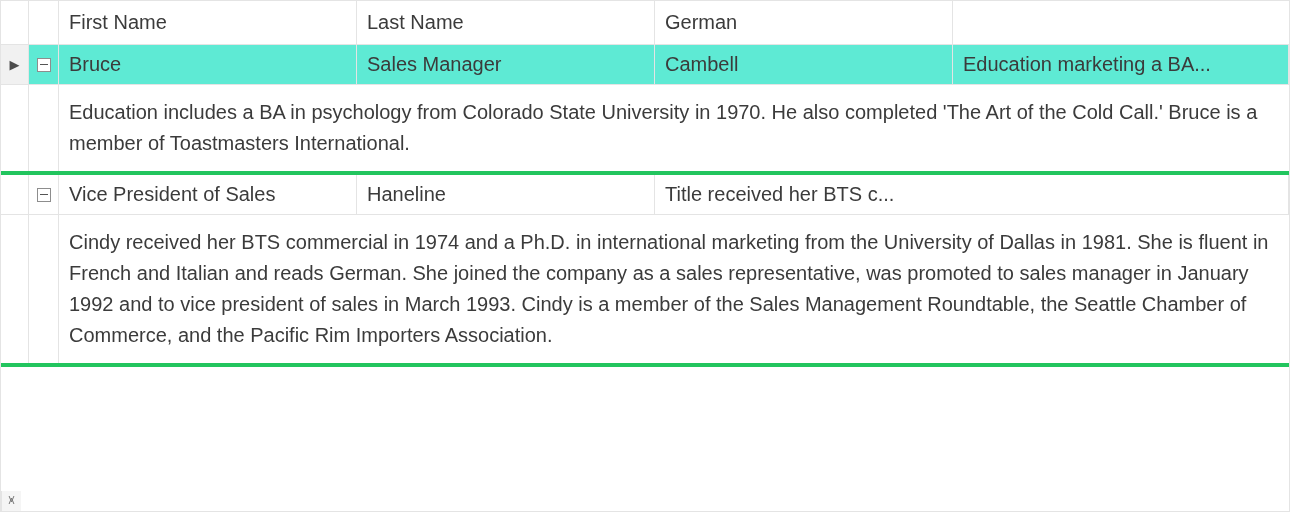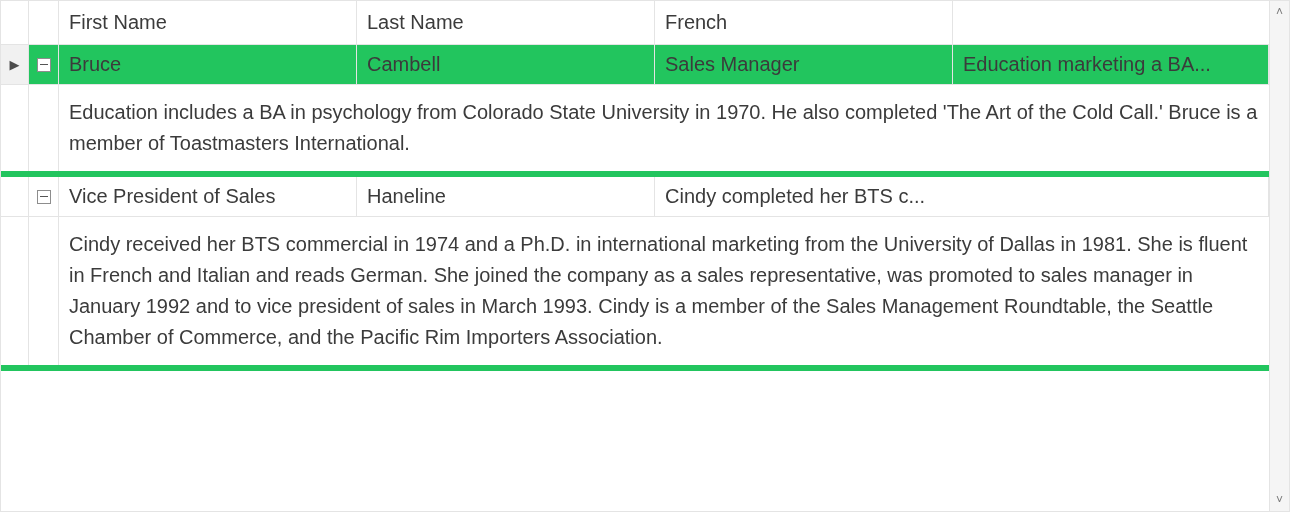--- a/index.html
+++ b/index.html
@@ -9,21 +9,21 @@
     font-size: 20px;
     color: #3b3b3b;
     background: #fff;
   }
   .grid {
     width: 1290px;
     height: 512px;
     border: 1px solid #e4e4e4;
     position: relative;
     display: flex;
-    flex-direction: row;
+    flex-direction: column;
   }
   .grid-body {
     flex: 1 1 auto;
     display: flex;
     flex-direction: column;
   }
   
   .header-row {
     display: flex;
     height: 44px;
@@ -43,21 +43,21 @@
   .col-last     { flex: 0 0 298px; }
   .col-title    { flex: 0 0 298px; }
   .col-notes    { flex: 1 1 auto; }
   
   .data-row {
     display: flex;
     height: 40px;
     border-bottom: 1px solid #e4e4e4;
   }
   .data-row.selected .dcell,
-  .data-row.selected .expand-cell { background: #22c55e; }
+  .data-row.selected .expand-cell { background: #5eead4; }
   .data-row.selected .indicator-cell { background: #f1f1f1; }
   .dcell {
     border-right: 1px solid #e4e4e4;
     display: flex;
     align-items: center;
     padding: 0 10px;
     white-space: nowrap;
     overflow: hidden;
     text-overflow: ellipsis;
   }
@@ -78,21 +78,21 @@
     background: #fff;
     display: flex; align-items: center; justify-content: center;
     cursor: pointer;
   }
   .exp-btn .minus {
     width: 8px; height: 1.5px; background: #555;
   }
   
   .detail-row {
     display: flex;
-    border-bottom: 6px solid #22c55e;
+    border-bottom: 4px solid #22c55e;
   }
   .detail-row .indicator-cell { background: #fff; }
   .detail-row .expand-cell    { background: #fff; }
   .detail-text {
     flex: 1 1 auto;
     padding: 12px 10px;
     line-height: 1.55;
     color: #3b3b3b;
   }
   
@@ -115,53 +115,53 @@
 <body>
 
 <div class="grid">
   <div class="grid-body">
 
     <div class="header-row">
       <div class="hcell indicator-col"></div>
       <div class="hcell expand-col"></div>
       <div class="hcell col-first">First Name</div>
       <div class="hcell col-last">Last Name</div>
-      <div class="hcell col-title">French</div>
+      <div class="hcell col-title">German</div>
     </div>
 
     <div class="data-row selected">
       <div class="indicator-cell">
         <span class="row-ind-tri">▶</span>
       </div>
       <div class="expand-cell">
         <div class="exp-btn">
           <div class="minus"></div>
         </div>
       </div>
       <div class="dcell col-first">Bruce</div>
+      <div class="dcell col-title">Sales Manager</div>
       <div class="dcell col-last">Cambell</div>
-      <div class="dcell col-title">Sales Manager</div>
       <div class="dcell col-notes">Education marketing a BA...</div>
     </div>
     <div class="detail-row">
       <div class="indicator-cell"></div>
       <div class="expand-cell"></div>
       <div class="detail-text">Education includes a BA in psychology from Colorado State University in 1970.  He also completed 'The Art of the Cold Call.'  Bruce is a member of Toastmasters International.</div>
     </div>
 
     <div class="data-row">
       <div class="indicator-cell"></div>
       <div class="expand-cell">
         <div class="exp-btn">
           <div class="minus"></div>
         </div>
       </div>
       <div class="dcell col-title">Vice President of Sales</div>
       <div class="dcell col-last">Haneline</div>
-      <div class="dcell col-notes">Cindy completed her BTS c...</div>
+      <div class="dcell col-notes">Title received her BTS c...</div>
     </div>
     <div class="detail-row">
       <div class="indicator-cell"></div>
       <div class="expand-cell"></div>
       <div class="detail-text">Cindy received her BTS commercial in 1974 and a Ph.D. in international marketing from the University of Dallas in 1981.  She is fluent in French and Italian and reads German.  She joined the company as a sales representative, was promoted to sales manager in January 1992 and to vice president of sales in March 1993.  Cindy is a member of the Sales Management Roundtable, the Seattle Chamber of Commerce, and the Pacific Rim Importers Association.</div>
     </div>
 
   </div>
 
   <div class="vscroll">

